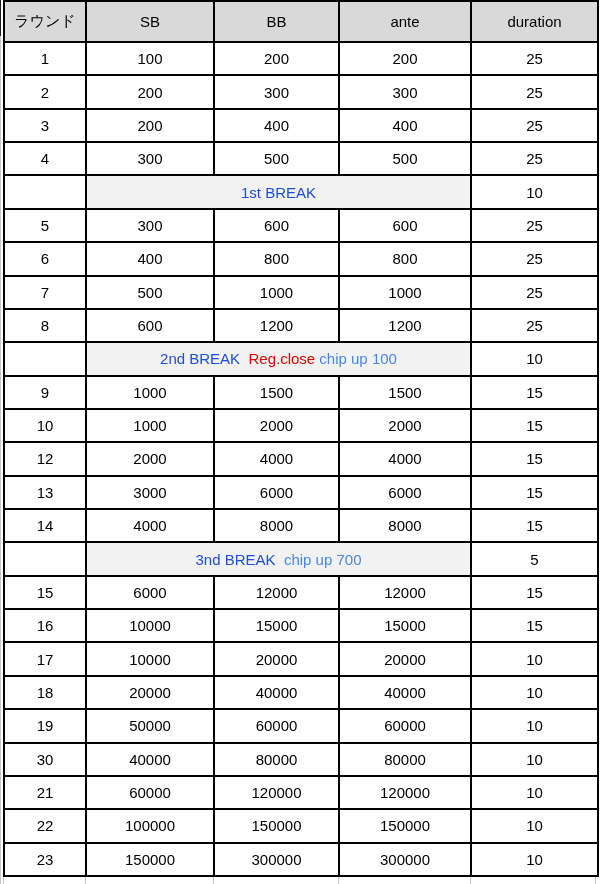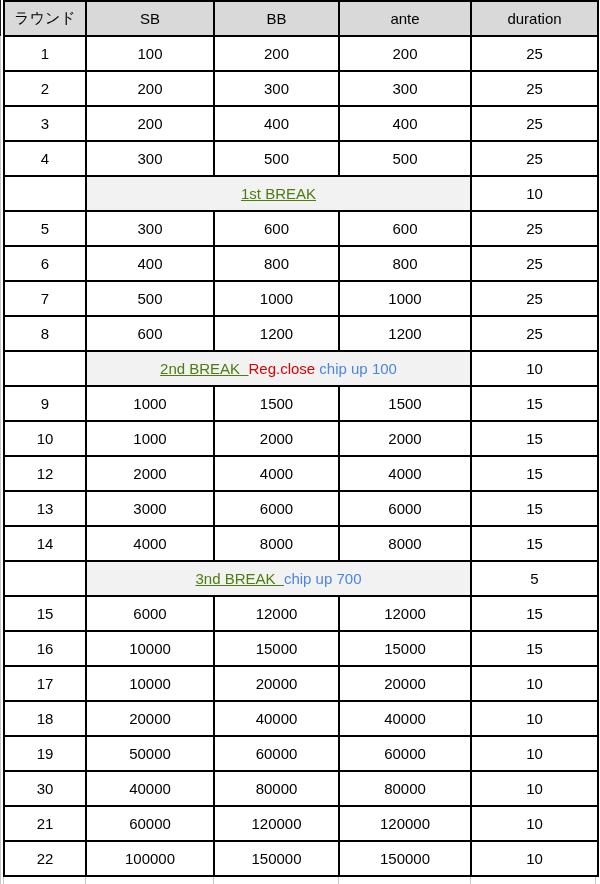--- a/index.html
+++ b/index.html
@@ -32,31 +32,31 @@
 
   th, td {
     border: 2px solid var(--border-color, #000000);
     text-align: center;
     vertical-align: middle;
     font-size: 15px;
     padding: 0;
     white-space: nowrap;
     overflow: hidden;
   }
-  thead tr { height: 35px; }
+  thead tr { height: 41px; }
   tbody tr { height: 32.4px; }
   th {
     background: var(--header-bg, #d9d9d9);
     font-weight: normal;
     font-size: 15px;
   }
   td.break-cell {
     background: var(--break-bg, #f2f2f2);
   }
-  .seg-plain    { color: #4d7c0f; text-decoration: underline; }
+  .seg-plain    { color: #1d4ed8; }
   .seg-red-bold { color: var(--red, #e00000); font-weight: normal; }
   .seg-blue     { color: var(--blue, #4a86e8); }
 
   
   .edge-line {
     position: absolute;
     width: 1px;
     pointer-events: none;
   }
   .edge-line.dark  { background: #1a1a1a; }
@@ -238,20 +238,27 @@
         <td>120000</td>
         <td>10</td>
       </tr>
       <tr>
         <td>22</td>
         <td>100000</td>
         <td>150000</td>
         <td>150000</td>
         <td>10</td>
       </tr>
+      <tr>
+        <td>23</td>
+        <td>150000</td>
+        <td>300000</td>
+        <td>300000</td>
+        <td>10</td>
+      </tr>
     </tbody>
 </table>
 
 <div class="edge-line dark" style="left:0; top:0; height:36px;"></div>
 <div class="edge-line light" style="left:0; top:36px; height:848px;"></div>
 <div class="edge-line light" style="left:3px;   top:877px; height:7px;"></div>
 <div class="edge-line light" style="left:85px;  top:877px; height:7px;"></div>
 <div class="edge-line light" style="left:213px; top:877px; height:7px;"></div>
 <div class="edge-line light" style="left:338px; top:877px; height:7px;"></div>
 <div class="edge-line light" style="left:470px; top:877px; height:7px;"></div>

